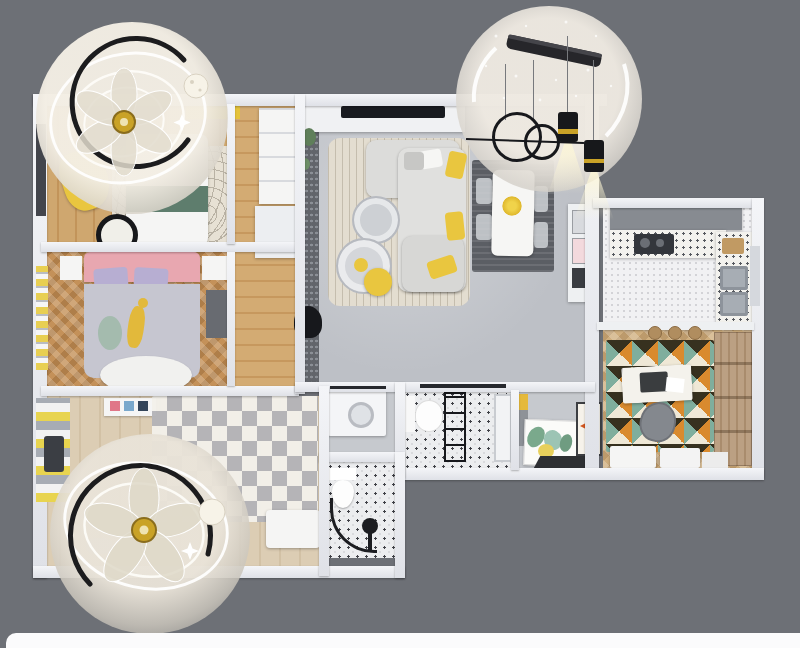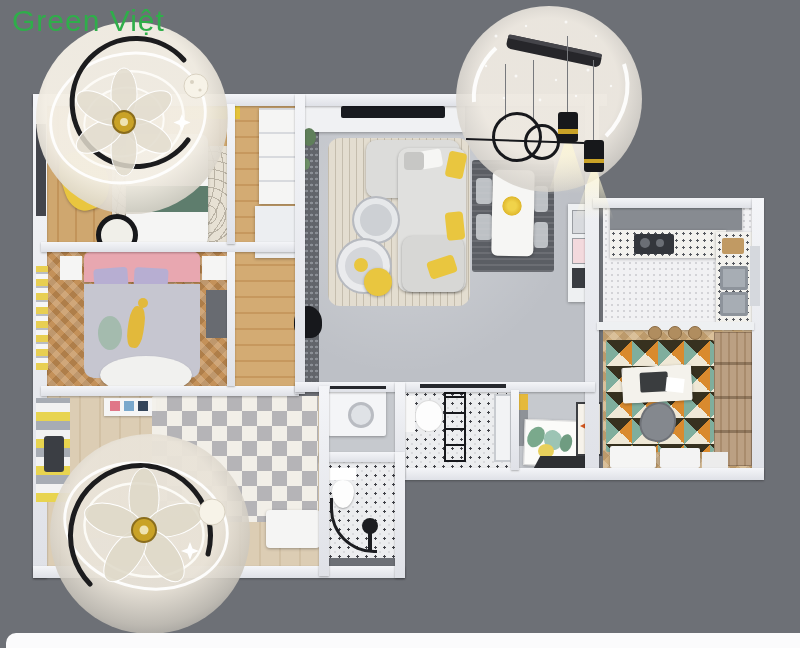--- a/index.html
+++ b/index.html
@@ -292,15 +292,14 @@
   <div class="wire" style="left:567px;top:36px;height:76px;"></div>
   <div class="wire" style="left:593px;top:60px;height:80px;"></div>
   <div class="ring" style="left:492px;top:112px;width:44px;height:44px;"></div>
   <div class="ring" style="left:524px;top:124px;width:30px;height:30px;"></div>
   <div class="lamp" style="left:466px;top:140px;width:118px;height:2px;background:#17181c;transform:rotate(2deg);"></div>
   <div class="cone" style="left:548px;top:142px;width:40px;height:52px;"></div>
   <div class="pendbody" style="left:558px;top:112px;width:20px;height:30px;"></div>
   <div class="cone" style="left:574px;top:172px;width:40px;height:48px;"></div>
   <div class="pendbody" style="left:584px;top:140px;width:20px;height:32px;"></div>
 
-  <div id="watermark">Green Việt</div>
   <div id="baseband"></div>
 </div>
 
 </body></html>

